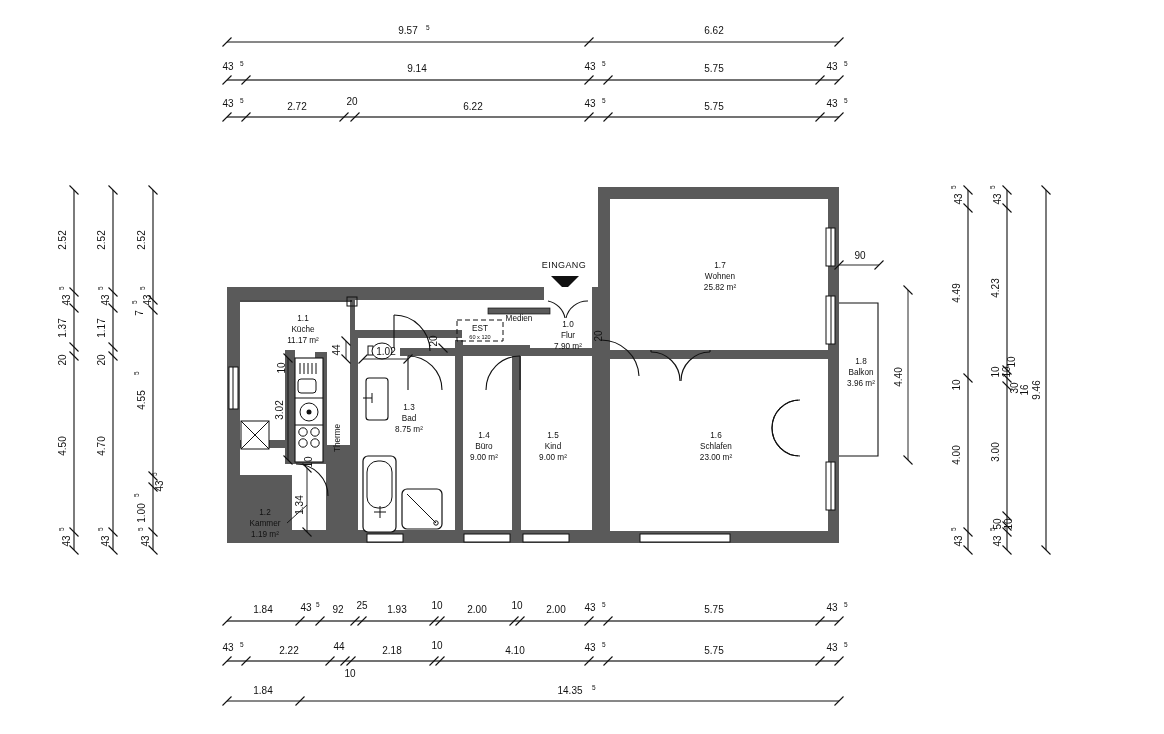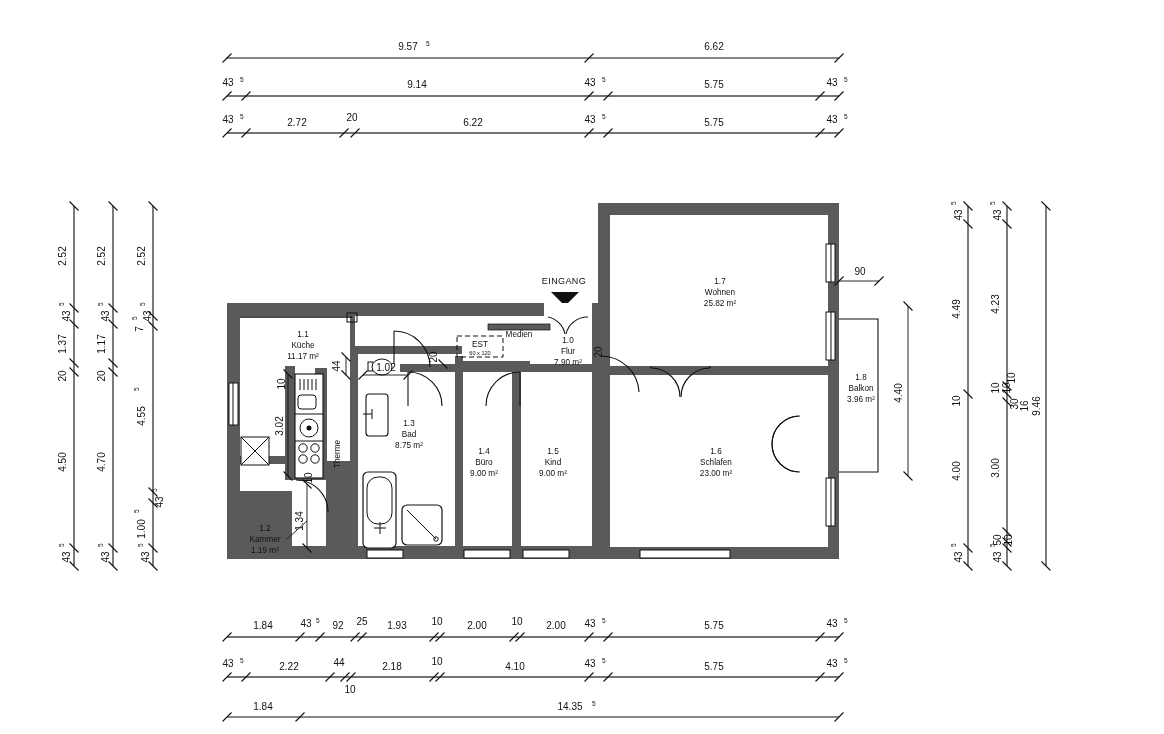--- a/index.html
+++ b/index.html
@@ -3,21 +3,21 @@
 <meta charset="utf-8">
 <style>
   html,body{margin:0;padding:0;background:#ffffff;}
   body{
     width:1164px;height:734px;
     font-family:"Liberation Sans", sans-serif;
     color:#1a1a1a;
     overflow:hidden;
     position:relative;
   }
-  #stage{position:absolute;left:0;top:16px;width:1164px;height:618px;}
+  #stage{position:absolute;left:0;top:0;width:1164px;height:618px;}
   svg{display:block;}
   .dimtext{font-family:"Liberation Sans", sans-serif;font-size:10px;fill:#111;}
   .dimsup{font-family:"Liberation Sans", sans-serif;font-size:6.5px;fill:#111;}
   .roomtext{font-family:"Liberation Sans", sans-serif;font-size:8.2px;fill:#111;}
   .tiny{font-size:5.6px;}
   .eingang{font-family:"Liberation Sans", sans-serif;font-size:9px;fill:#111;letter-spacing:.4px;}
 </style>
 </head>
 <body>
 

